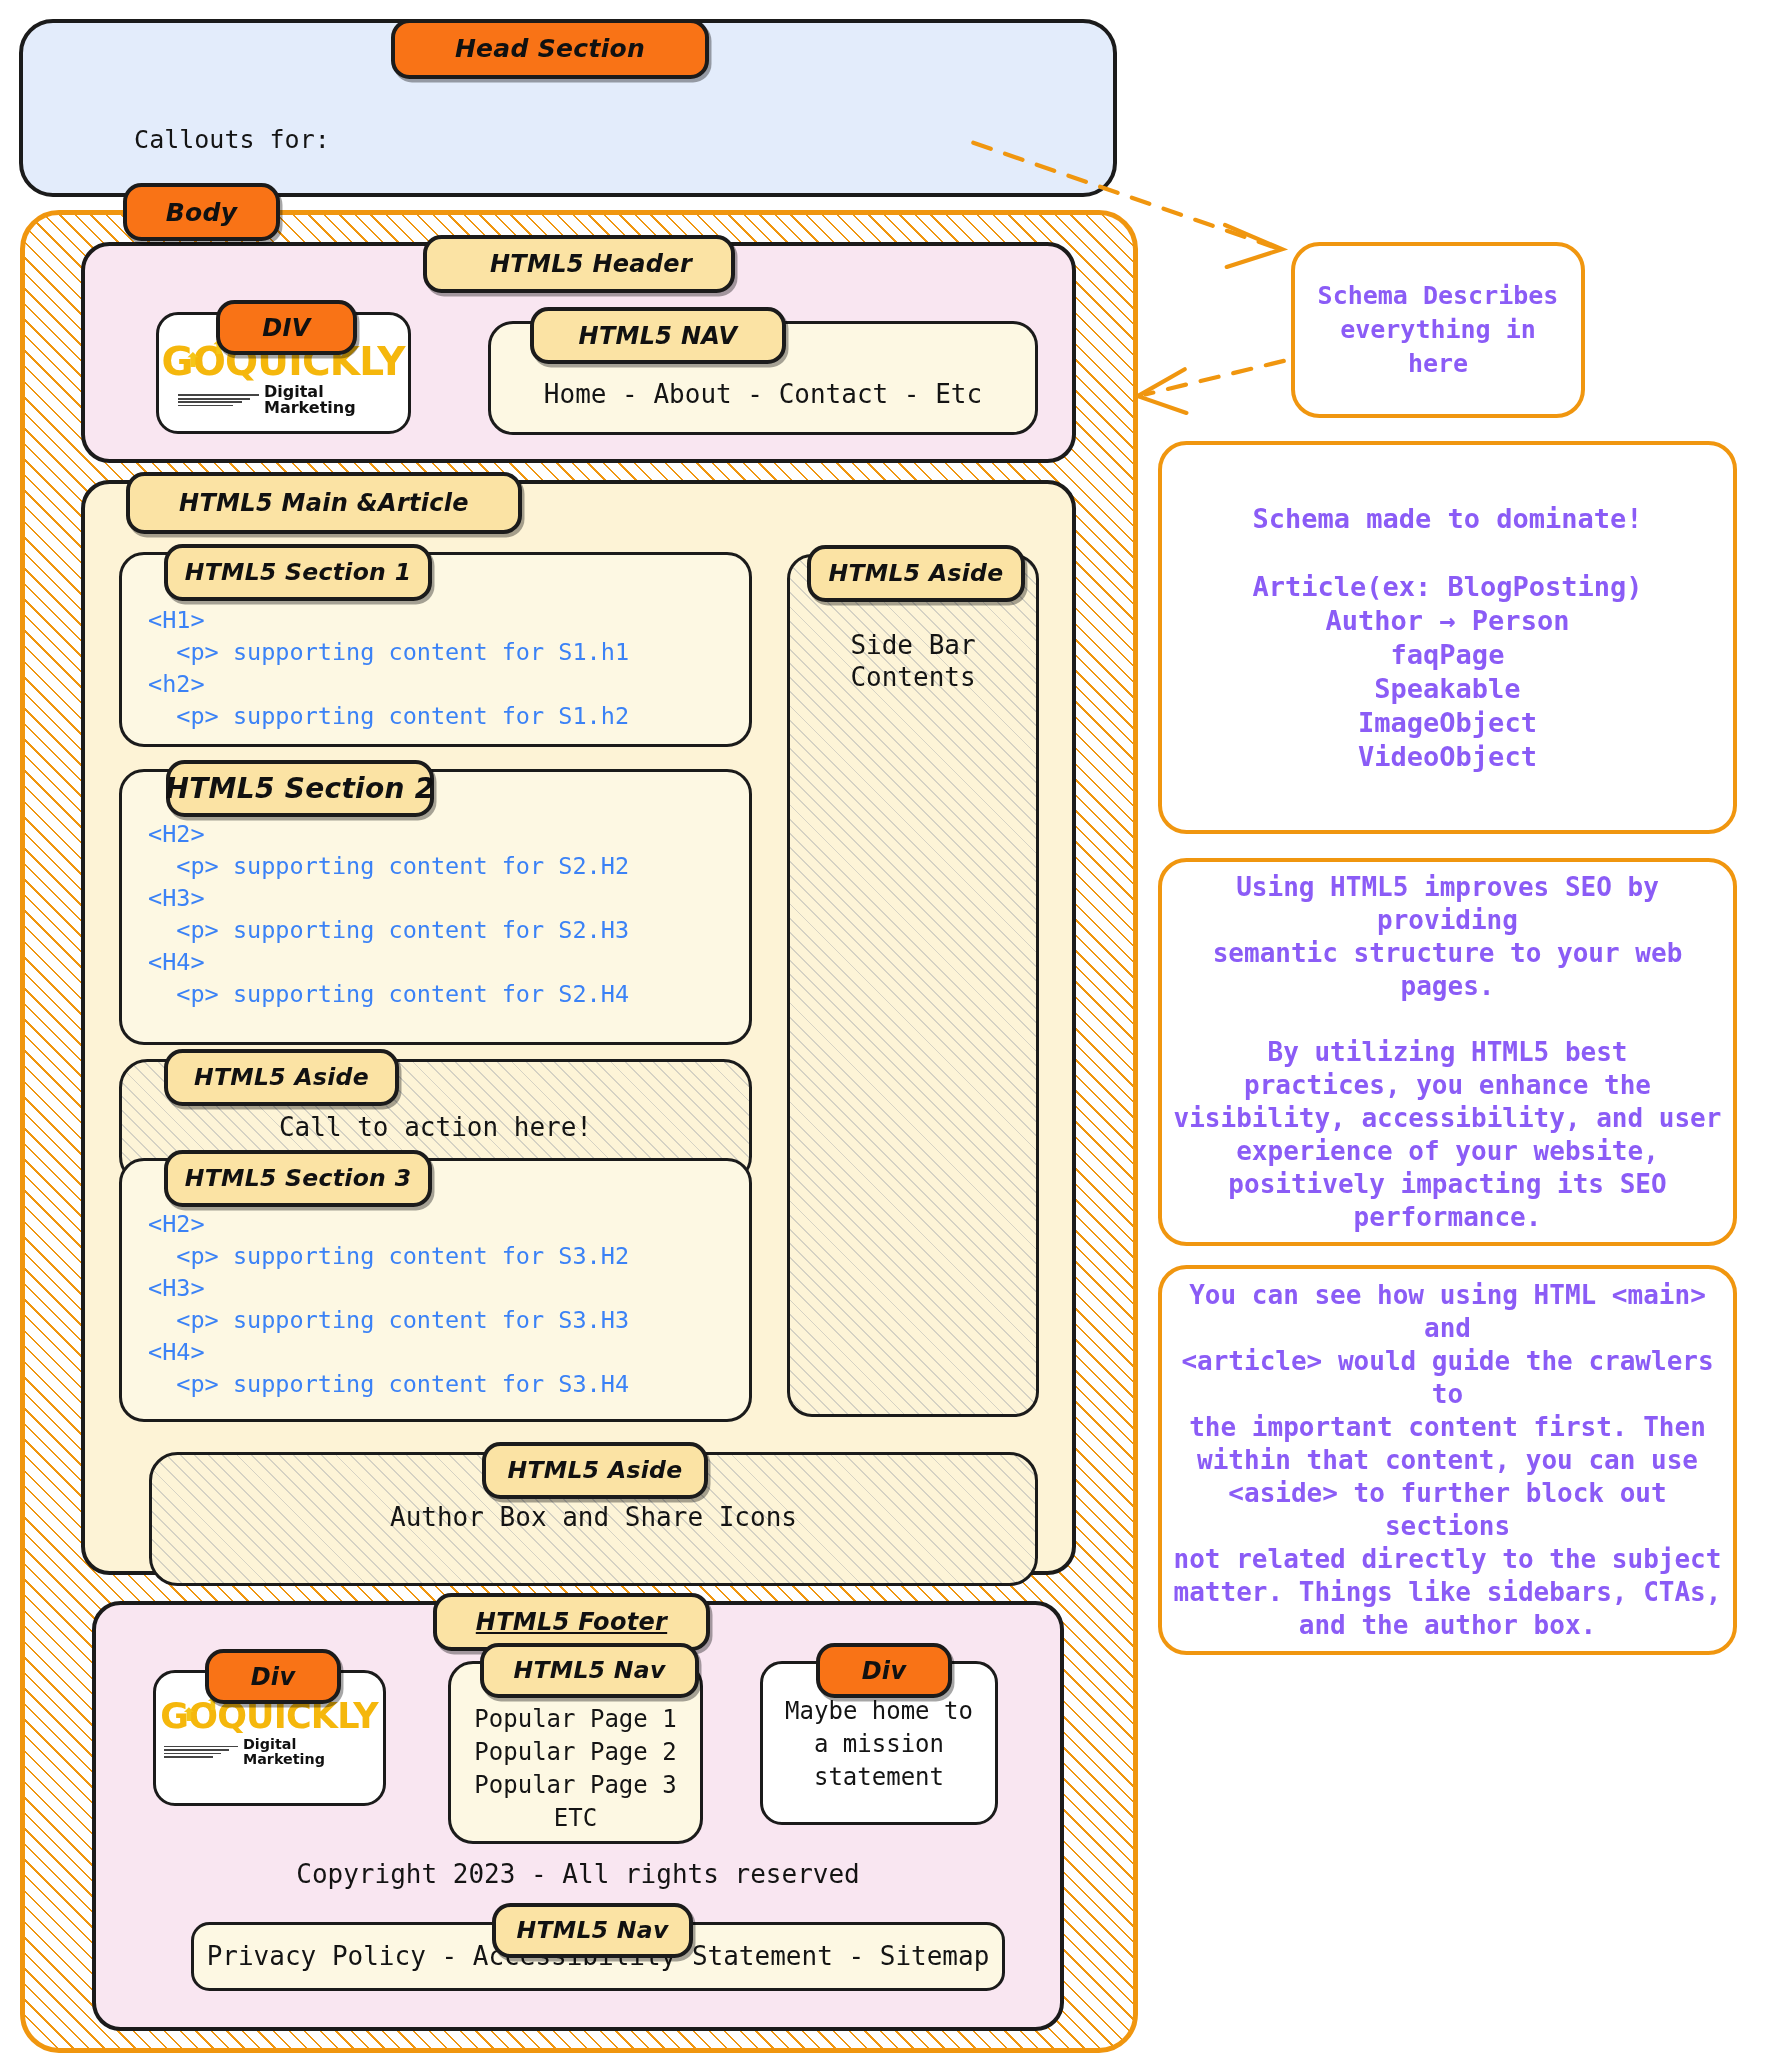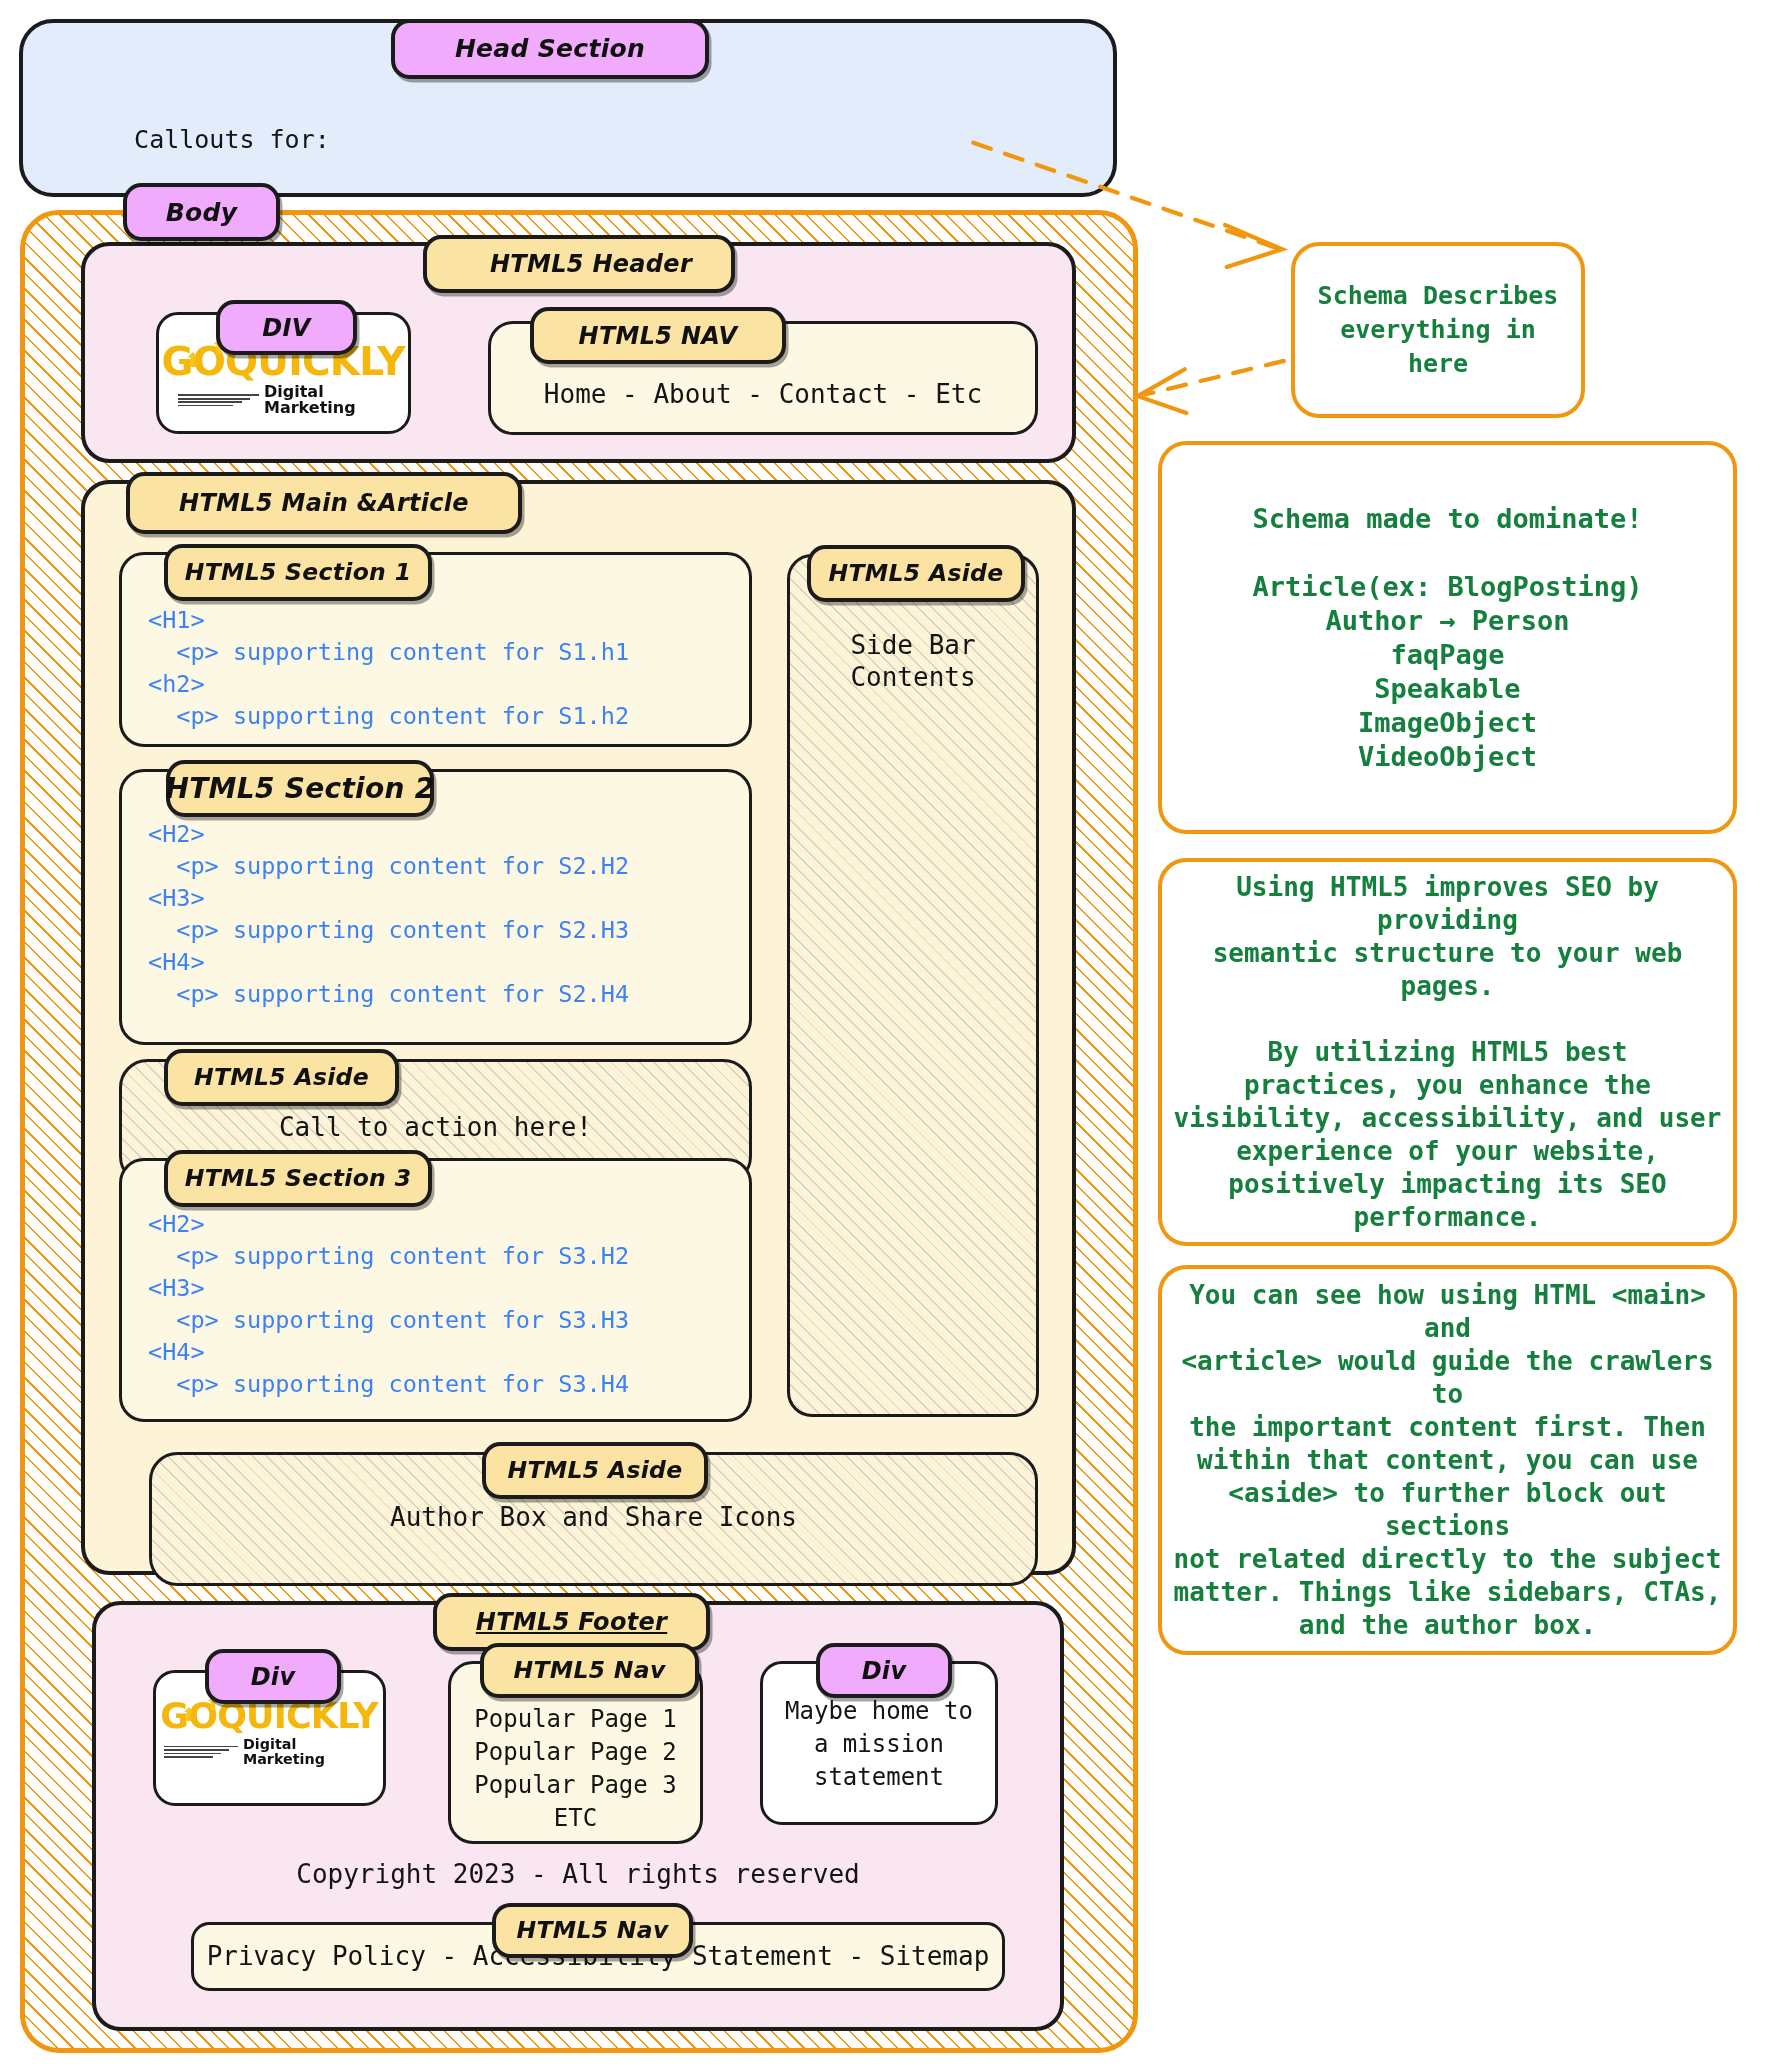--- a/index.html
+++ b/index.html
@@ -27,21 +27,21 @@
     font-weight:700;
     font-style:italic;
     letter-spacing:0.3px;
     color:#111;
     z-index:20;
     box-shadow:2.5px 3.4px 0 rgba(0,0,0,.35);
     text-align:center;
     line-height:1;
     white-space:nowrap;
   }
-  .pill.blue{background:#f0abfc;}
+  .pill.blue{background:#f97316;}
   .pill.yellow{background:#fbe3a4;}
 
   .mono{
     font-family:"DejaVu Sans Mono","Liberation Mono",monospace;
     color:#141414;
   }
 
   
   .hatch-orange{
     background-color:#ffffff;
@@ -166,21 +166,21 @@
     position:absolute;left:191px;top:1941px;width:814px;
     text-align:center;font-size:26px;
   }
 
   
   .callout{
     position:absolute;
     border:4.2px solid #f0960f;
     border-radius:28.5px;
     background:#ffffff;
-    color:#15803d;
+    color:#8b5cf6;
     box-sizing:border-box;
     display:flex;align-items:center;justify-content:center;
     text-align:center;
     font-family:"DejaVu Sans Mono","Liberation Mono",monospace;
     font-weight:700;
     white-space:pre-line;
   }
   #callout-schema-here{left:1291px;top:242px;width:294px;height:176px;font-size:25px;line-height:34px;}
   #callout-schema-list{left:1158px;top:441px;width:579px;height:393px;font-size:27px;line-height:34px;}
   #callout-seo{left:1158px;top:858px;width:579px;height:388px;font-size:26px;line-height:33px;}

